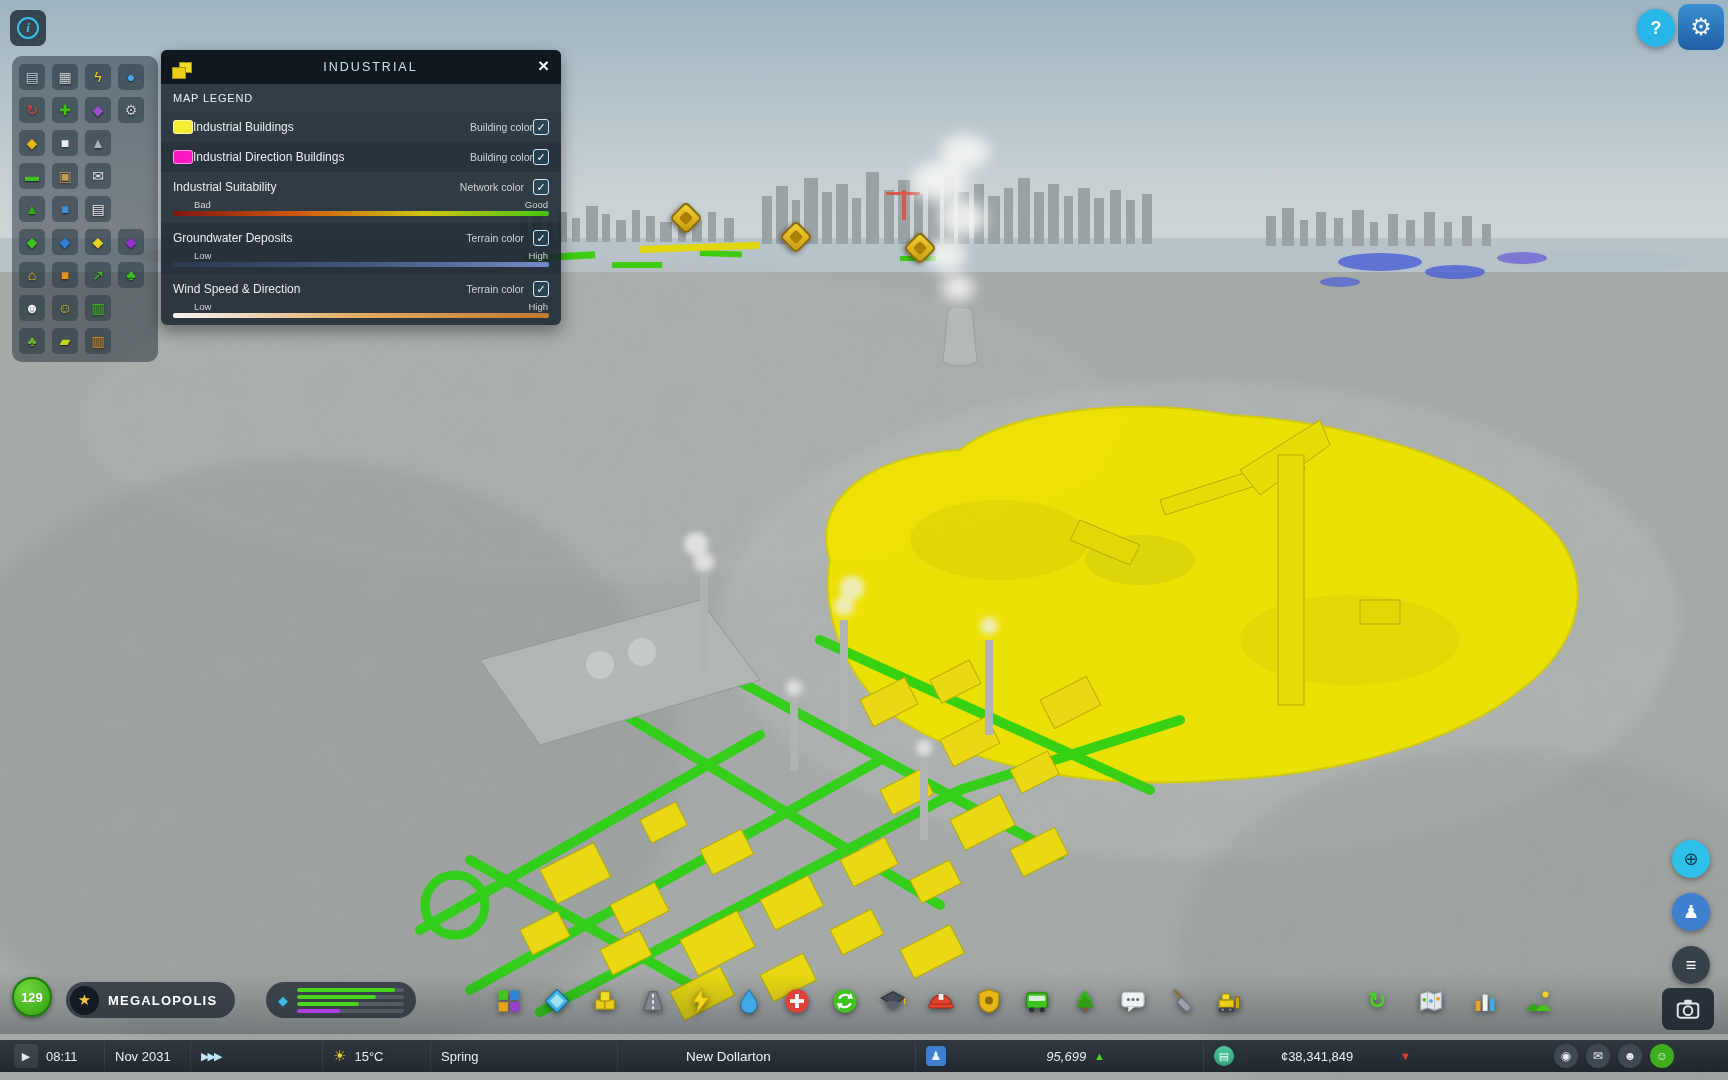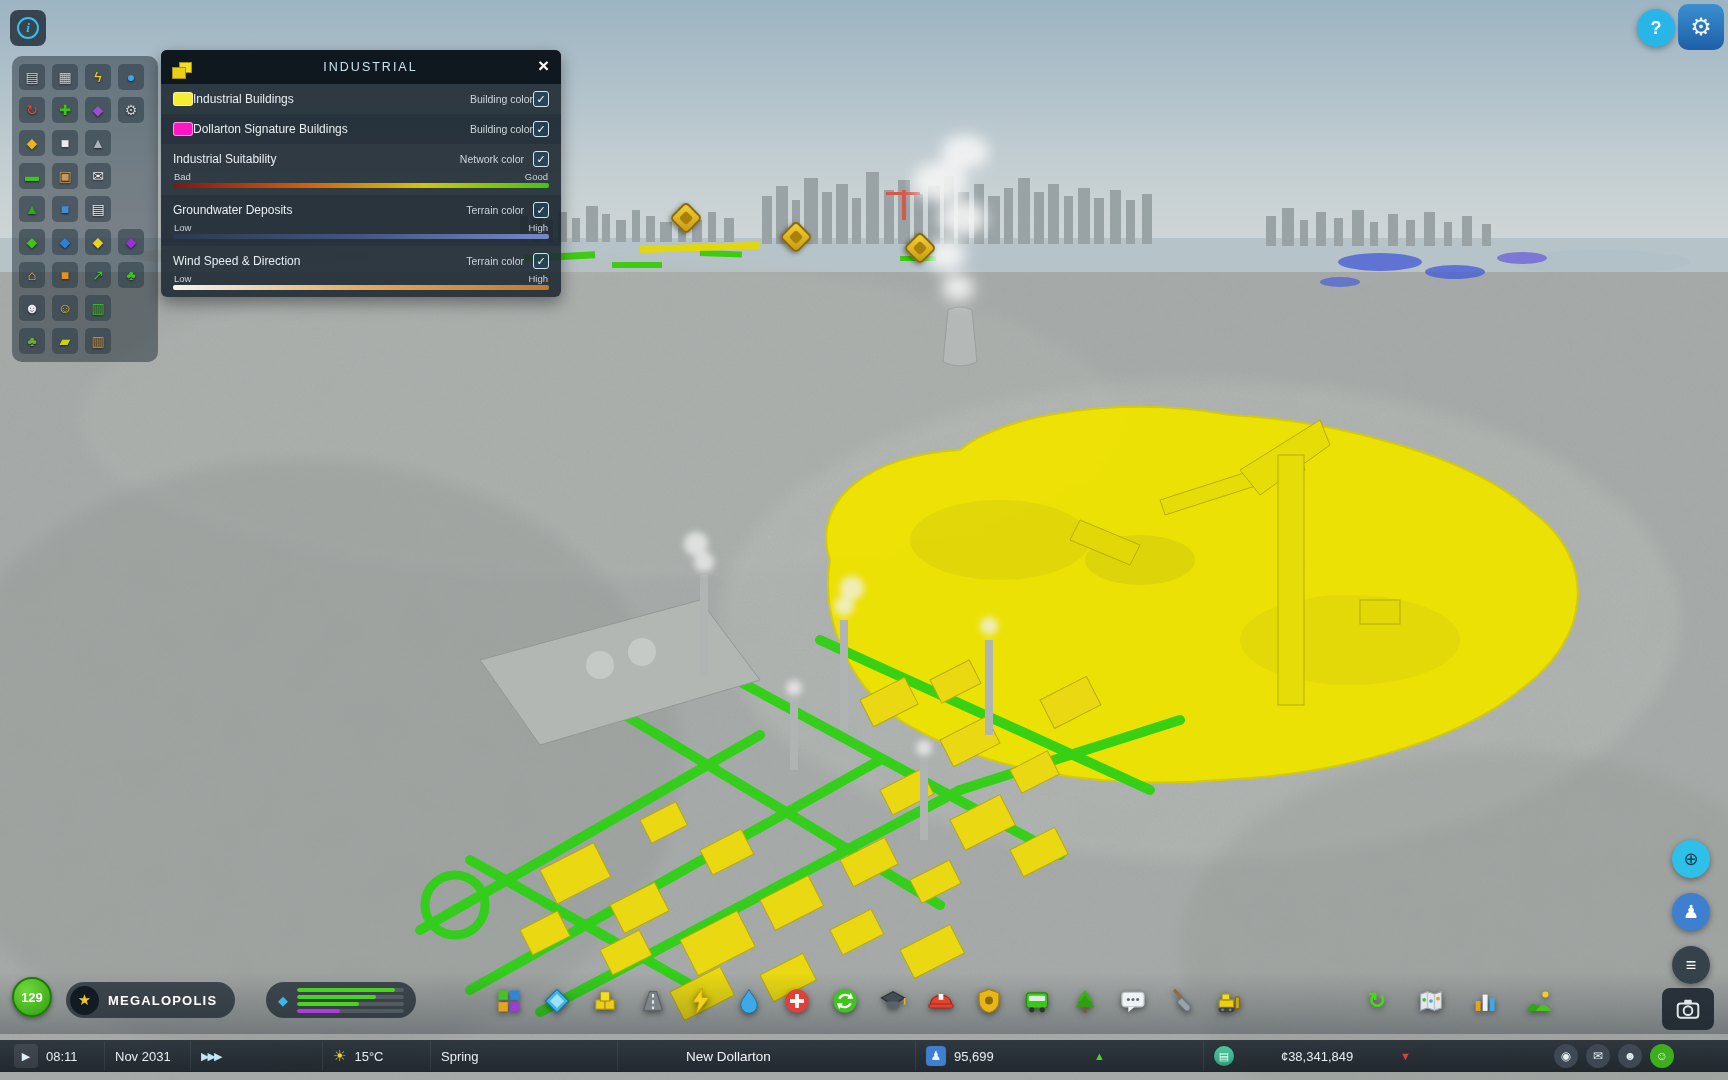--- a/index.html
+++ b/index.html
@@ -41,21 +41,21 @@
   .lg-row { padding:7px 12px; display:flex; align-items:center; gap:0; }
   .lg-body > .lg-row:nth-child(odd) { background:rgba(255,255,255,.035); }
   .swatch { width:20px; height:14px; border-radius:3px; border:1px solid rgba(255,255,255,.55); flex:0 0 auto; }
   .lg-label { flex:1; color:#e8eef2; }
   .lg-type { color:#cdd5db; font-size:10.5px; }
   .checkbox { width:16px; height:16px; border:1.5px solid #cfe6f2; border-radius:3px; flex:0 0 auto;
     background:rgba(30,90,120,.35); display:flex; align-items:center; justify-content:center; cursor:pointer; }
   .check { font-size:11px; color:#fff; line-height:1; }
   .lg-grad { display:block; }
   .lg-grad .top { display:flex; align-items:center; gap:9px; }
-  .minmax { display:flex; justify-content:space-between; font-size:9.5px; color:#ccd4d9; margin-top:4px; padding:0 1px; }
+  .minmax { display:flex; justify-content:space-between; font-size:9.5px; color:#ccd4d9; margin-top:4px; padding:0 1px;margin-left:20px; }
   .gbar { height:5px; border-radius:2px; margin-top:1px; }
 
   
   .help-btn { position:absolute; left:1637px; top:9px; width:38px; height:38px; border-radius:50%;
     background:#28b5e8; color:#fff; font-weight:bold; font-size:18px; display:flex; align-items:center;
     justify-content:center; z-index:5; cursor:pointer; box-shadow:0 2px 6px rgba(0,0,0,.35); }
   .gear-btn { position:absolute; right:4px; top:4px; width:46px; height:46px; border-radius:10px;
     background:linear-gradient(180deg,#3a8fd0,#1f5fa8); color:#eef6fb; font-size:24px; display:flex;
     align-items:center; justify-content:center; z-index:5; cursor:pointer; }
 
@@ -368,32 +368,33 @@
     <span class="iv" style="color: rgb(232, 144, 24);">▥</span>
   </div>
 </div>
 
 <div class="legend">
   <div class="lg-head">
     <span class="lg-ico"></span>
     <span class="lg-title">INDUSTRIAL</span>
     <span class="lg-close">×</span>
   </div>
+  <div class="lg-sub">MAP LEGEND</div>
   <div class="lg-body">
     <div class="lg-row">
       <span class="swatch" style="background: rgb(245, 236, 52);"></span>
       <span class="lg-label">Industrial Buildings</span>
       <span class="lg-type">Building color</span>
       <span class="checkbox">
           <span class="check">✓</span>
         </span>
     </div>
     <div class="lg-row">
       <span class="swatch" style="background: rgb(255, 23, 197);"></span>
-      <span class="lg-label">Dollarton Signature Buildings</span>
+      <span class="lg-label">Industrial Direction Buildings</span>
       <span class="lg-type">Building color</span>
       <span class="checkbox">
           <span class="check">✓</span>
         </span>
     </div>
     <div class="lg-row lg-grad">
       <div class="top">
         <span class="lg-label">Industrial Suitability</span>
         <span class="lg-type">Network color</span>
         <span class="checkbox">
@@ -646,21 +647,21 @@
     <span class="sb-text">15°C</span>
   </div>
   <div class="sbg" style="left:430px; width:90px;">
     <span class="sb-text">Spring</span>
   </div>
   <div class="sbg" style="left:617px; width:222px;">
     <span class="city-name">New Dollarton</span>
   </div>
   <div class="sbg" style="left:915px; width:200px;">
     <span class="person-tile">♟</span>
-    <span class="sb-text" style="flex:1; text-align:left;">95,699</span>
+    <span class="sb-text" style="flex:1; text-align:right;font-style:italic;">95,699</span>
     <span class="trend-up">▲</span>
   </div>
   <div class="sbg" style="left:1203px; width:218px;">
     <span class="coin-tile">▤</span>
     <span class="sb-text" style="flex:1; text-align:center;">¢38,341,849</span>
     <span class="trend-down">▼</span>
   </div>
   <div class="sbg" style="left:1544px; border-left:none;">
     <span class="sb-circle">◉</span>
     <span class="sb-circle">✉</span>

